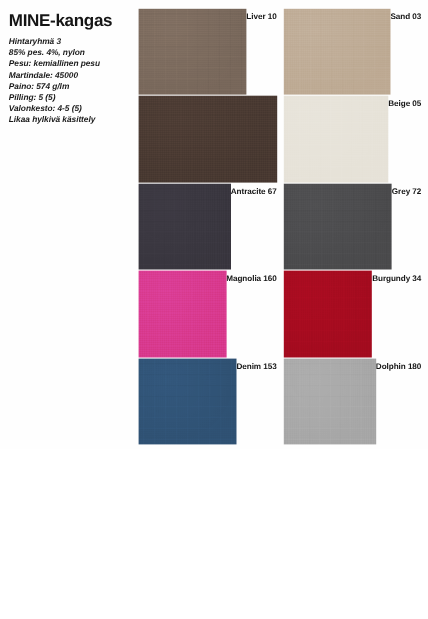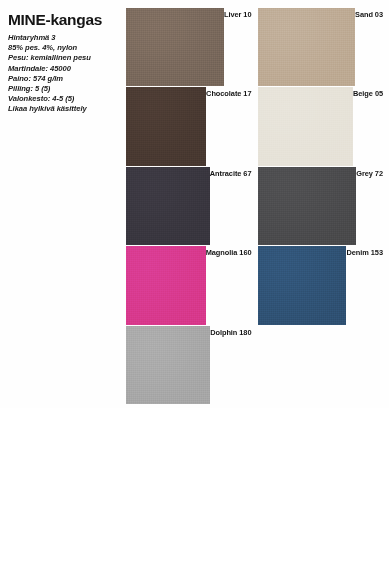--- a/index.html
+++ b/index.html
@@ -136,21 +136,20 @@
       <div class="swatch-label">Liver 10</div>
     </div>
 
     <div class="swatch-cell">
       <div class="swatch-chip" style="background: rgb(191, 172, 150);"></div>
       <div class="swatch-label">Sand 03</div>
     </div>
 
     <div class="swatch-cell">
       <div class="swatch-chip" style="background: rgb(74, 58, 50);"></div>
-      <div class="swatch-label">Chocolate 17</div>
     </div>
 
     <div class="swatch-cell">
       <div class="swatch-chip" style="background: rgb(231, 227, 217);"></div>
       <div class="swatch-label">Beige 05</div>
     </div>
 
     <div class="swatch-cell">
       <div class="swatch-chip" style="background: rgb(58, 55, 64);"></div>
       <div class="swatch-label">Antracite 67</div>
@@ -159,20 +158,24 @@
     <div class="swatch-cell">
       <div class="swatch-chip" style="background: rgb(76, 76, 78);"></div>
       <div class="swatch-label">Grey 72</div>
     </div>
 
     <div class="swatch-cell">
       <div class="swatch-chip" style="background: rgb(217, 58, 143);"></div>
       <div class="swatch-label">Magnolia 160</div>
     </div>
 
+    <div class="swatch-cell">
+      <div class="swatch-chip" style="background: rgb(166, 11, 31);"></div>
+      <div class="swatch-label">Burgundy 34</div>
+    </div>
 
     <div class="swatch-cell">
       <div class="swatch-chip" style="background: rgb(48, 83, 118);"></div>
       <div class="swatch-label">Denim 153</div>
     </div>
 
     <div class="swatch-cell">
       <div class="swatch-chip" style="background: rgb(169, 169, 169);"></div>
       <div class="swatch-label">Dolphin 180</div>
     </div>

